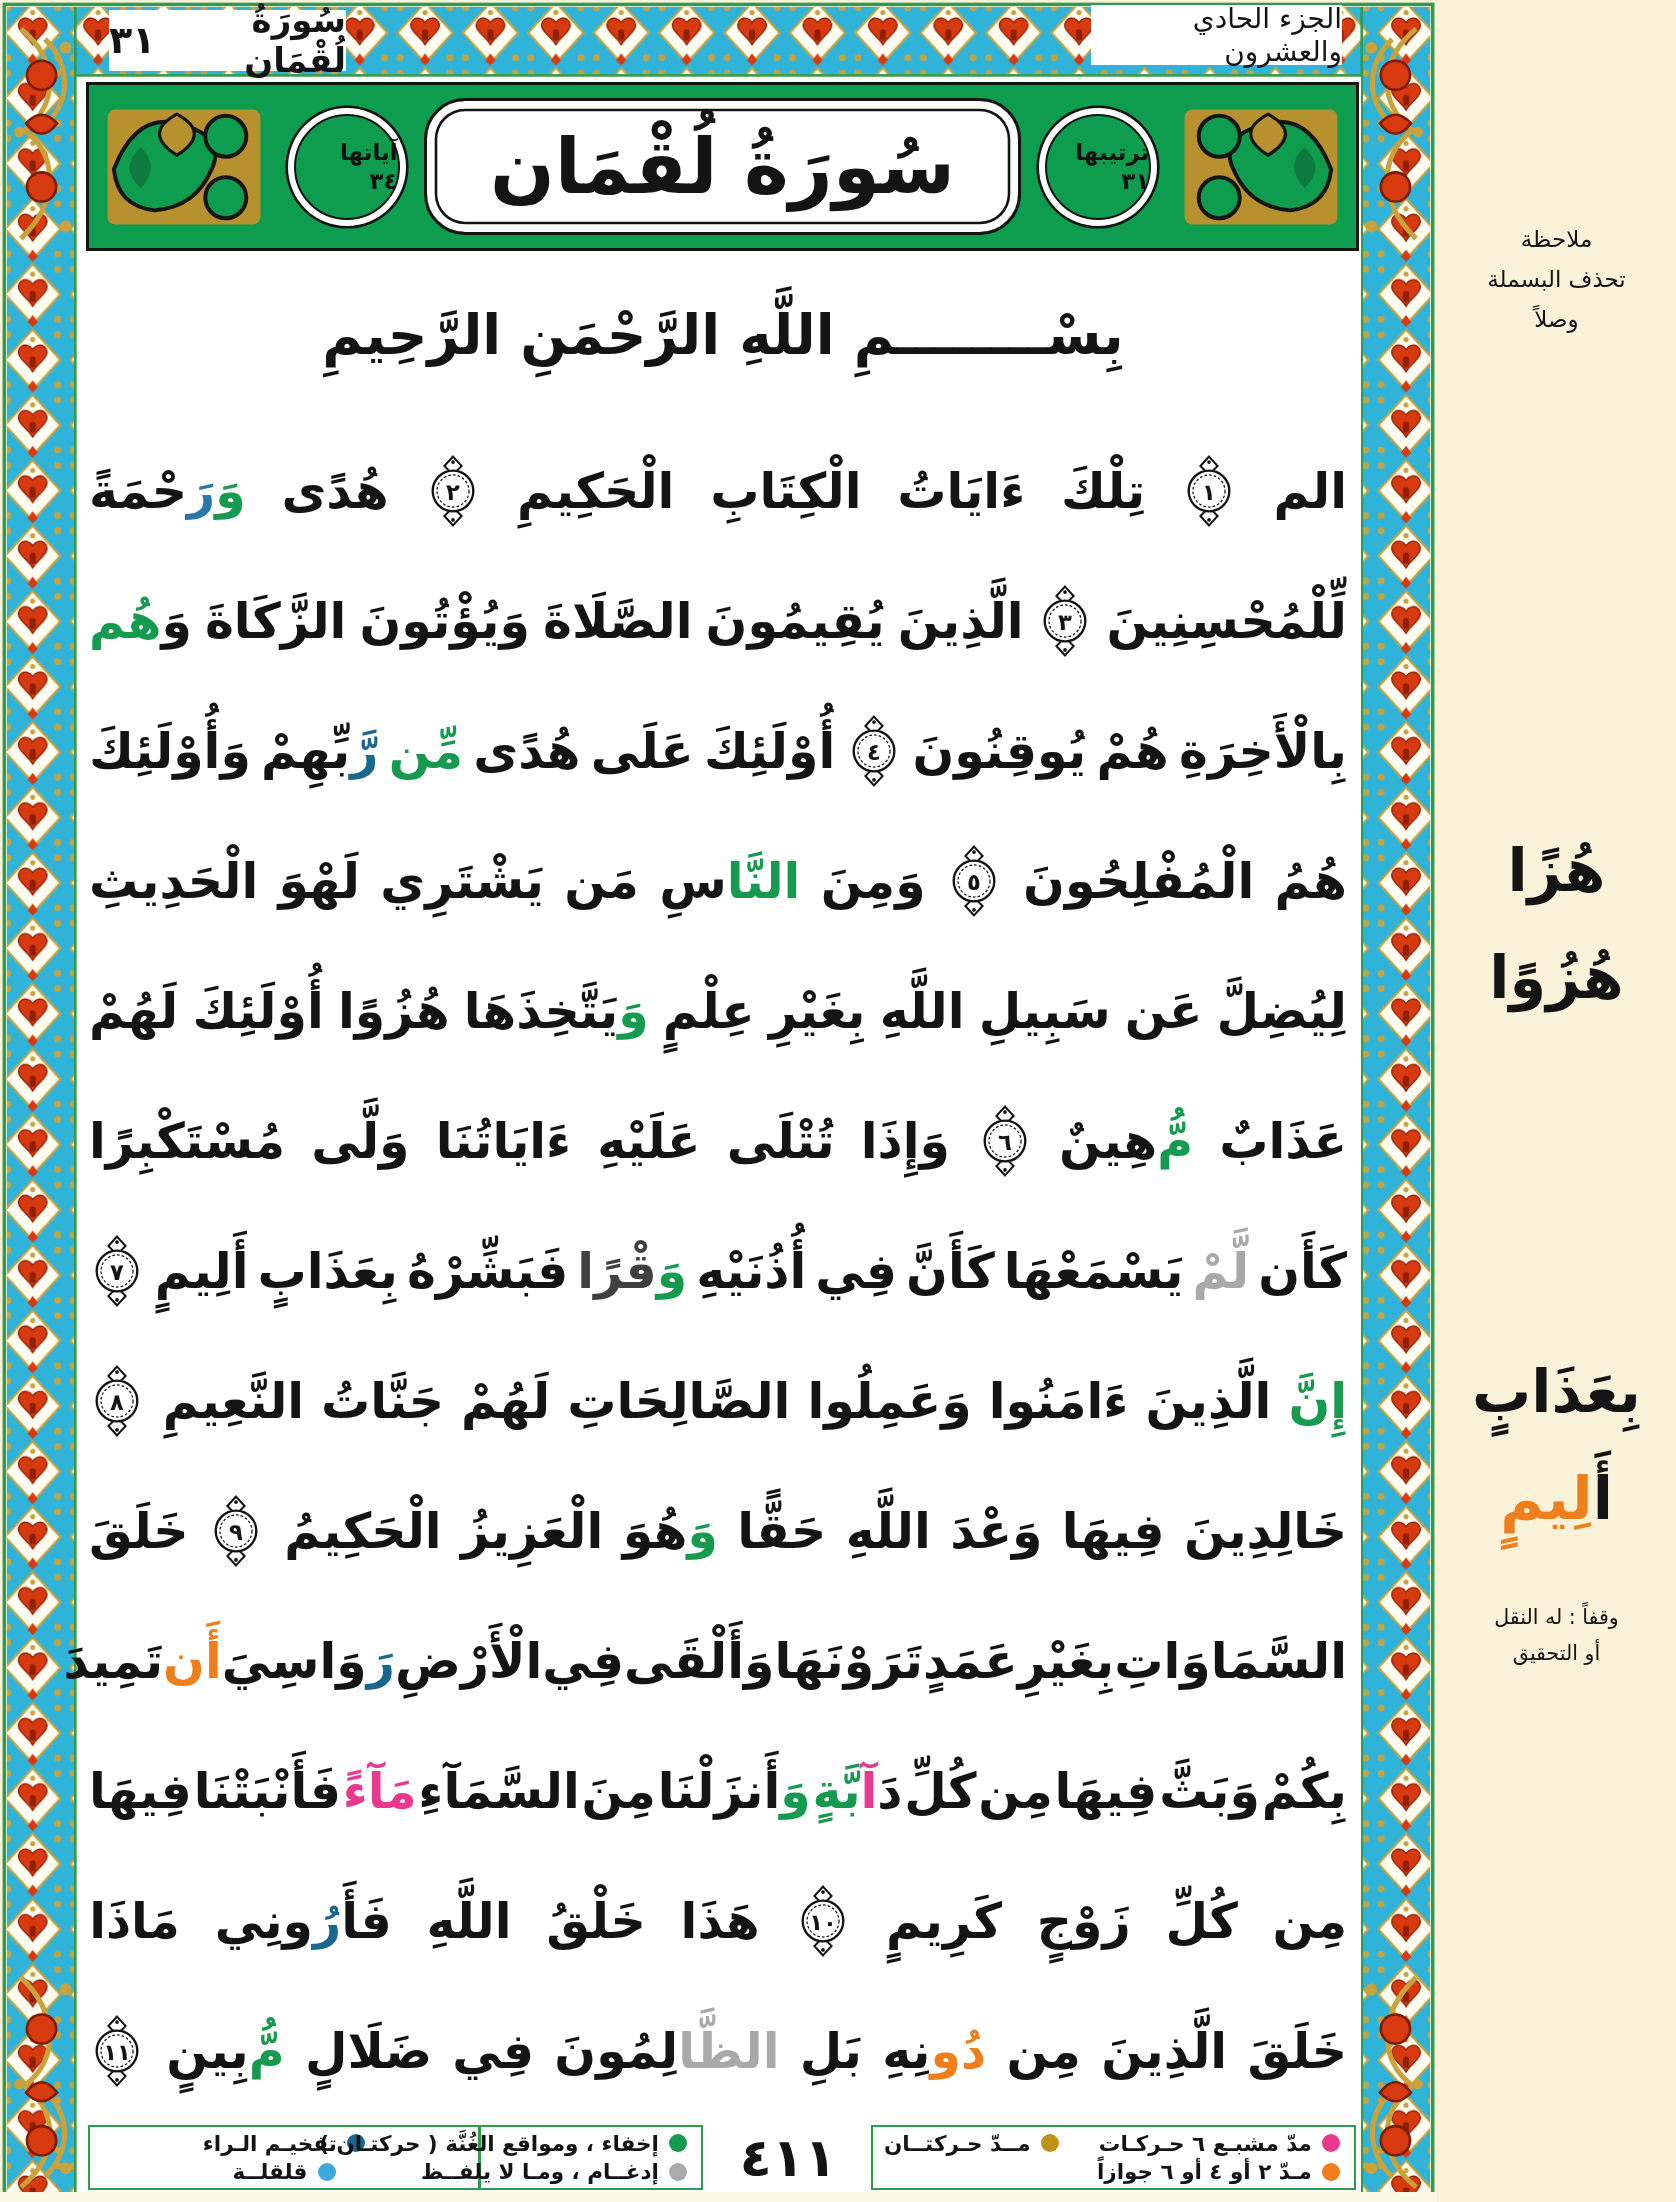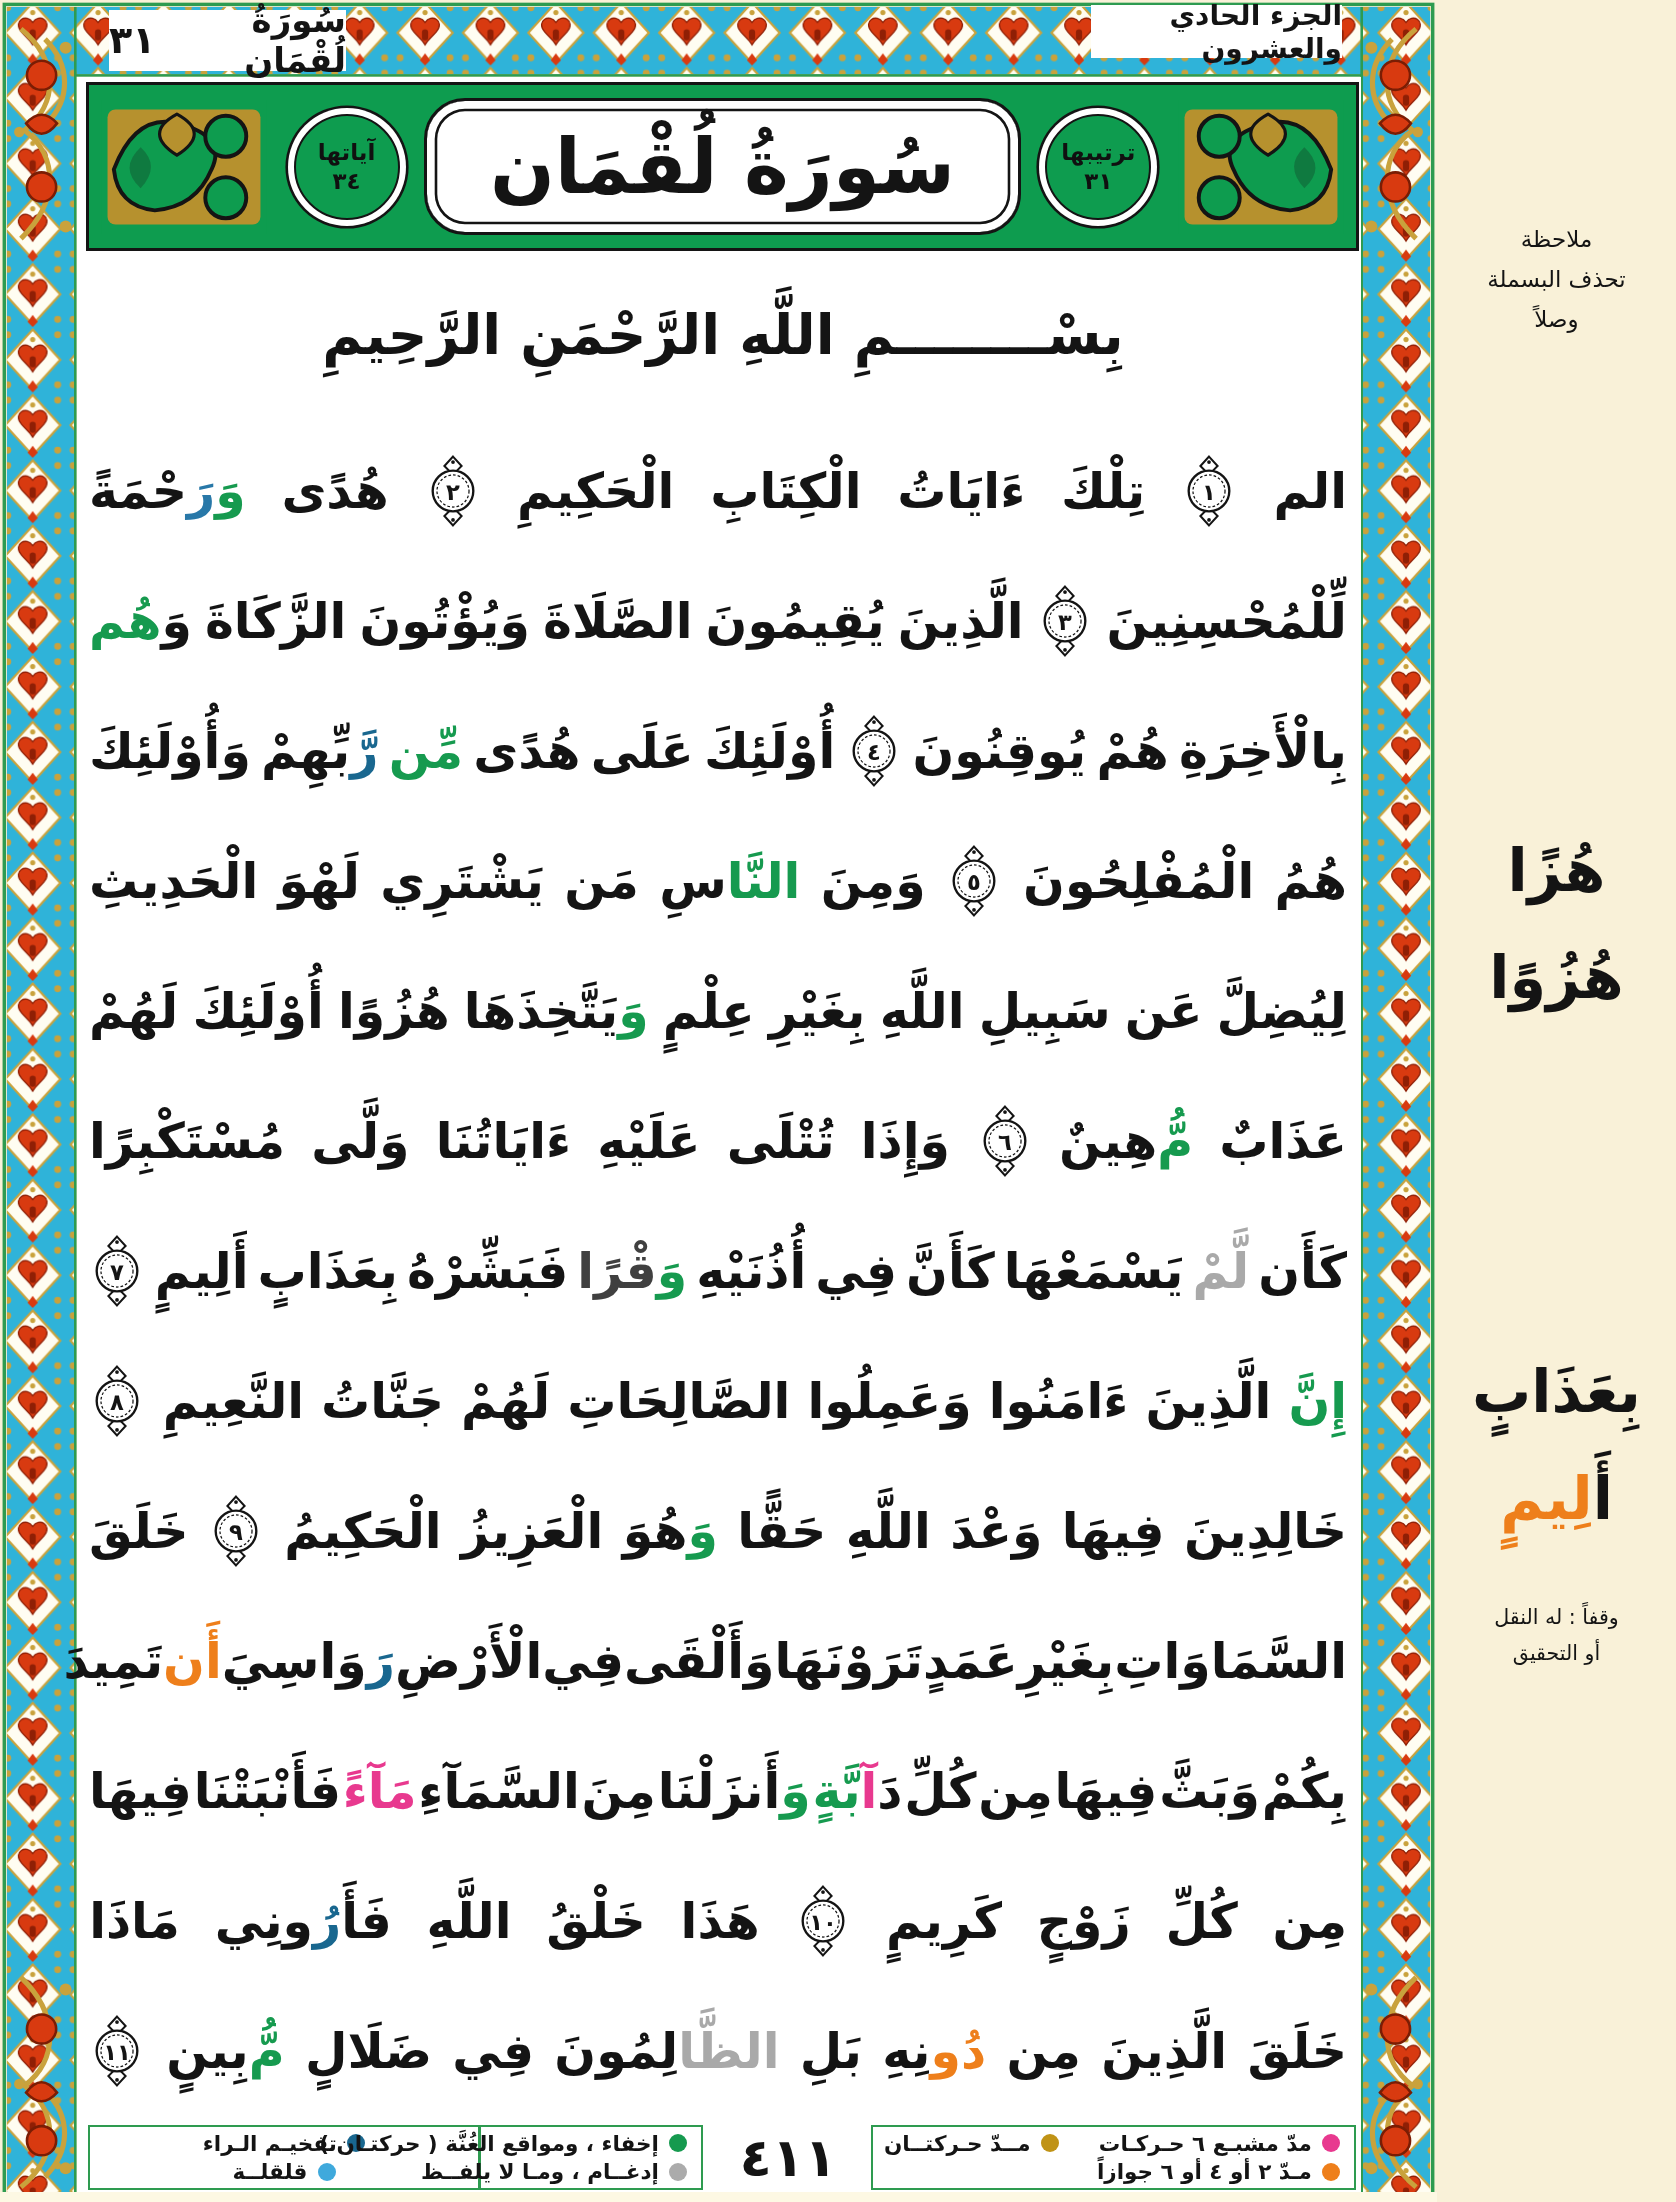--- a/index.html
+++ b/index.html
@@ -14,28 +14,28 @@
   .corner{position:absolute;width:86px;height:232px;}
   .corner.tl{left:1.7px;top:22.4px;}
   .corner.tr{left:1349px;top:22.4px;transform:scaleX(-1);}
   .corner.bl{left:1.7px;top:1962px;transform:scaleY(-1);}
   .corner.br{left:1349px;top:1962px;transform:scale(-1,-1);}
   
   .corner-label{position:absolute;left:109px;top:9.5px;width:237px;height:61px;background:#ffffff;
     display:flex;flex-direction:row;align-items:center;justify-content:center;gap:19px;direction:rtl;}
   .corner-label .surah{font-size:34px;font-weight:700;color:#141414;}
   .corner-label .num{font-size:38px;font-weight:700;color:#141414;}
-  .juz-label{position:absolute;left:1091px;top:5.2px;width:251px;height:53px;background:#ffffff;
-    display:flex;align-items:center;justify-content:center;font-size:28px;font-weight:700;color:#141414;direction:rtl;}
+  .juz-label{position:absolute;left:1091px;top:5.2px;width:251px;height:60px;background:#ffffff;
+    display:flex;align-items:center;justify-content:center;font-size:28px;font-weight:400;color:#141414;direction:rtl;}
   
   .band{position:absolute;left:86px;top:82px;width:1273px;height:169px;background:#0e9c4f;
     border:3.4px solid #141414;box-sizing:border-box;display:flex;align-items:center;gap:12px;padding:8.6px 8.6px;}
   .band-leaf{flex:0 0 172px;height:134px;}
   .band-circle{flex:0 0 102px;height:102px;border-radius:50%;background:#0e9c4f;border:2.6px solid #141414;
-    box-shadow:0 0 0 6px #ffffff,0 0 0 8.6px #141414;display:flex;flex-direction:column;align-items:center;
+    box-shadow:0 0 0 6px #ffffff,0 0 0 8.6px #141414;display:flex;flex-direction:column;align-items:flex-end;
     justify-content:center;color:#101010;font-weight:700;font-size:23px;line-height:29px;margin:0 12px;}
   .cartouche{flex:1 1 auto;height:131px;background:#ffffff;border:3.4px solid #141414;border-radius:41px;
     box-shadow:inset 0 0 0 7.7px #ffffff,inset 0 0 0 10.3px #141414;display:flex;align-items:center;justify-content:center;}
   .cartouche .title{font-size:76px;font-weight:700;color:#141414;direction:rtl;}
   
   .bismillah{position:absolute;left:155px;top:262px;width:1136px;height:146px;display:flex;align-items:center;
     justify-content:center;font-size:55px;font-weight:700;color:#141414;direction:rtl;}
   .quran-text{position:absolute;left:89px;top:426px;width:1258px;direction:rtl;}
   .qline{display:flex;justify-content:space-between;align-items:center;height:130px;
     font-size:49px;font-weight:700;color:#141414;direction:rtl;}

